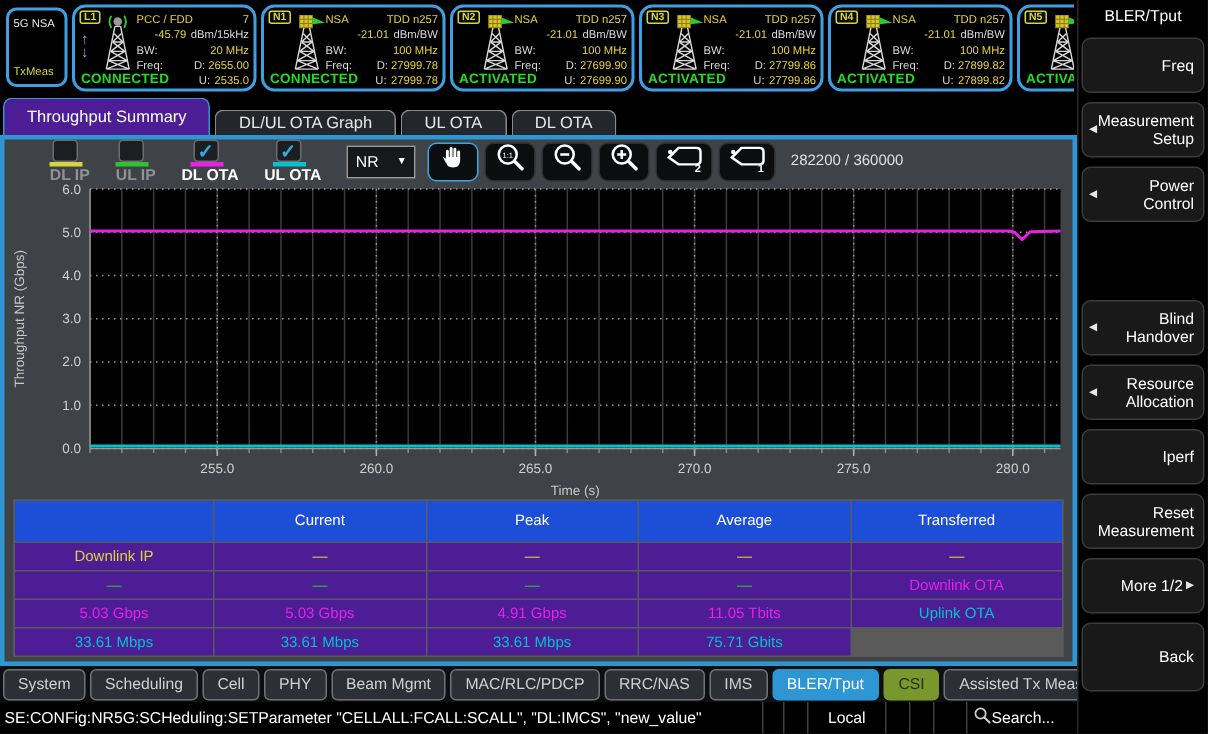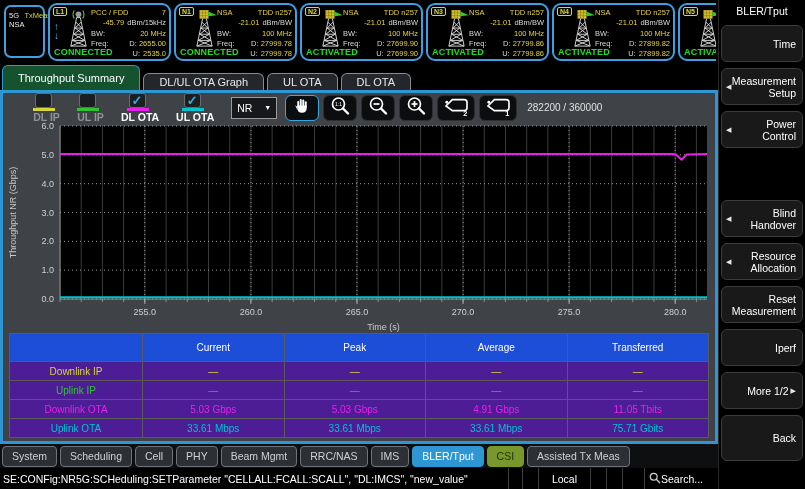--- a/index.html
+++ b/index.html
@@ -7,21 +7,21 @@
     font-family:"Liberation Sans", sans-serif; }
   body { display:flex; flex-direction:row; }
 
   
   .main-col { width:718px; display:flex; flex-direction:column; }
 
   
   .topbar { height:64px; background:#000; display:flex; align-items:flex-start;
     padding:3px 0 0 4px; overflow:hidden; width:716px; position:relative; }
   .modebox { width:41px; height:53px; border:2px solid #3f9fe0; border-radius:7px;
-    background:#000; margin-top:2px; padding:4px 3px; display:flex; flex-direction:row;
+    background:#000; margin-top:2px; padding:4px 3px; display:flex; flex-direction:column;
     justify-content:space-between; flex:none; }
   .modebox .m1 { color:#e8e8e8; font-size:7.5px; }
   .modebox .m2 { color:#d6d63c; font-size:7.5px; }
   .cellbox { width:123px; height:58px; border:2px solid #3f9fe0; border-radius:9px;
     background:#000; margin-left:3px; position:relative; flex:none; }
   .badge { position:absolute; top:2px; left:3px; font-size:7px; font-weight:bold;
     color:#d6d63c; border:1px solid #d6d63c; border-radius:2px; padding:0 2px;
     background:#0a0a0a; }
   .updown { position:absolute; left:4px; top:17px; display:flex; flex-direction:column;
     line-height:9px; font-size:10px; color:#56b8ea; font-weight:bold; }
@@ -33,21 +33,21 @@
   .ctext .r { display:flex; justify-content:space-between; }
   .ctext .re { display:flex; justify-content:flex-end; gap:3px; }
   .y { color:#e6d23c; } .w { color:#d8d8d8; }
 
   
   .tabrow { height:26px; display:flex; align-items:flex-end; padding-left:2px;
     background:#000; }
   .tab { height:17px; display:flex; align-items:center; padding:0 15px;
     font-size:11px; color:#e8e8e8; background:#23272b; border:1px solid #8a8a8a;
     border-bottom:none; border-radius:6px 6px 0 0; margin-right:3px; }
-  .tab.active { background:#14532d; border-color:#2e96d2; color:#fff; height:25px; }
+  .tab.active { background:#4c1d95; border-color:#2e96d2; color:#fff; height:25px; }
 
   
   .content { height:354px; border:3px solid #2e96d2; background:#3f4347;
     position:relative; }
 
   .legendrow { position:absolute; top:0; left:0; right:0; height:29px; display:flex;
     align-items:center; padding-left:30px; }
   .litem { display:flex; align-items:center; margin-right:17px;flex-direction:column; }
   .cb { width:17px; height:15px; background:#1c1f22; border:1px solid #6a6d70;
     border-radius:3px; display:flex; align-items:center; justify-content:center;
@@ -570,21 +570,20 @@
       <div class="hc">Peak</div>
       <div class="hc">Average</div>
       <div class="hc">Transferred</div>
 
       <div class="bc" style="color: rgb(214, 214, 60);">Downlink IP</div>
       <div class="bc" style="color: rgb(214, 214, 60);">—</div>
       <div class="bc" style="color: rgb(214, 214, 60);">—</div>
       <div class="bc" style="color: rgb(214, 214, 60);">—</div>
       <div class="bc" style="color: rgb(214, 214, 60);">—</div>
 
-      <div class="bc" style="color: rgb(47, 196, 47);">Uplink IP</div>
       <div class="bc" style="color: rgb(47, 196, 47);">—</div>
       <div class="bc" style="color: rgb(47, 196, 47);">—</div>
       <div class="bc" style="color: rgb(47, 196, 47);">—</div>
       <div class="bc" style="color: rgb(47, 196, 47);">—</div>
 
       <div class="bc" style="color: rgb(234, 31, 234);">Downlink OTA</div>
       <div class="bc" style="color: rgb(234, 31, 234);">5.03 Gbps</div>
       <div class="bc" style="color: rgb(234, 31, 234);">5.03 Gbps</div>
       <div class="bc" style="color: rgb(234, 31, 234);">4.91 Gbps</div>
       <div class="bc" style="color: rgb(234, 31, 234);">11.05 Tbits</div>
@@ -596,20 +595,21 @@
       <div class="bc" style="color: rgb(0, 195, 207);">75.71 Gbits</div>
     </div>
   </div>
 
   <div class="btabrow">
     <div class="btab">System</div>
     <div class="btab">Scheduling</div>
     <div class="btab">Cell</div>
     <div class="btab">PHY</div>
     <div class="btab">Beam Mgmt</div>
+    <div class="btab">MAC/RLC/PDCP</div>
     <div class="btab">RRC/NAS</div>
     <div class="btab">IMS</div>
     <div class="btab active">BLER/Tput</div>
     <div class="btab csi">CSI</div>
     <div class="btab">Assisted Tx Meas</div>
   </div>
 
   <div class="statusbar">
     <div class="sb-cmd">SE:CONFig:NR5G:SCHeduling:SETParameter "CELLALL:FCALL:SCALL", "DL:IMCS",  "new_value"</div>
     <div class="sb-cell sb-sp1"></div>
@@ -626,44 +626,44 @@
         </svg>
       </span>
       <span>Search...</span>
     </div>
   </div>
 </div>
 
 <div class="side">
   <div class="side-title">BLER/Tput</div>
   <div class="sbtn">
-      <span>Time</span>
+      <span>Freq</span>
     </div>
   <div class="sbtn">
       <span class="arrow">◀</span>
       <span>Measurement Setup</span>
     </div>
   <div class="sbtn">
       <span class="arrow">◀</span>
       <span>Power Control</span>
     </div>
   <div class="side-spacer"></div>
   <div class="sbtn">
       <span class="arrow">◀</span>
       <span>Blind Handover</span>
     </div>
   <div class="sbtn">
       <span class="arrow">◀</span>
       <span>Resource Allocation</span>
     </div>
   <div class="sbtn">
+      <span>Iperf</span>
+    </div>
+  <div class="sbtn">
       <span>Reset Measurement</span>
-    </div>
-  <div class="sbtn">
-      <span>Iperf</span>
     </div>
   <div class="sbtn">
       <span>More 1/2</span>
       <span class="morearrow">▶</span>
     </div>
   <div class="sbtn back">
       <span>Back</span>
     </div>
 </div>
 

